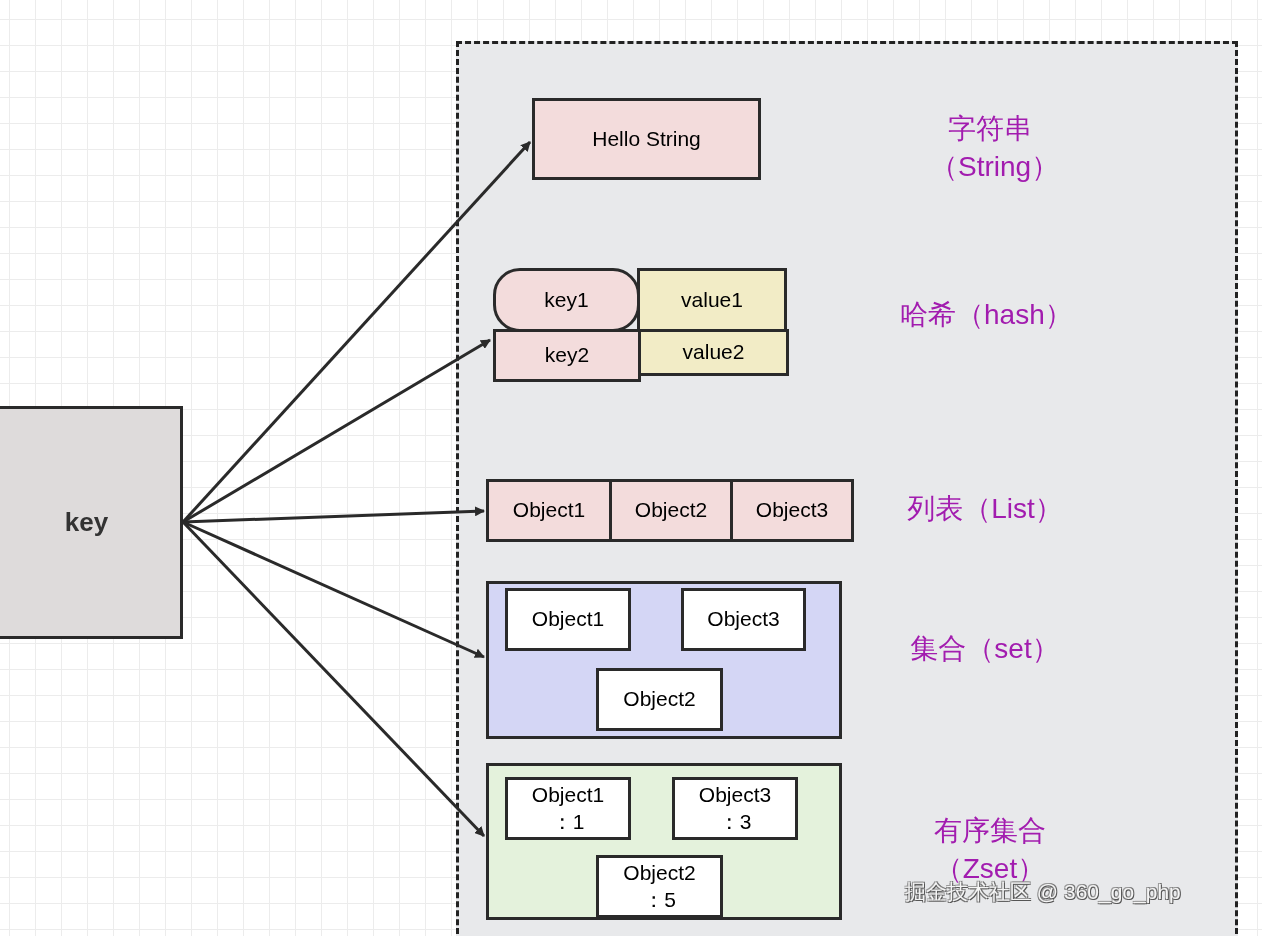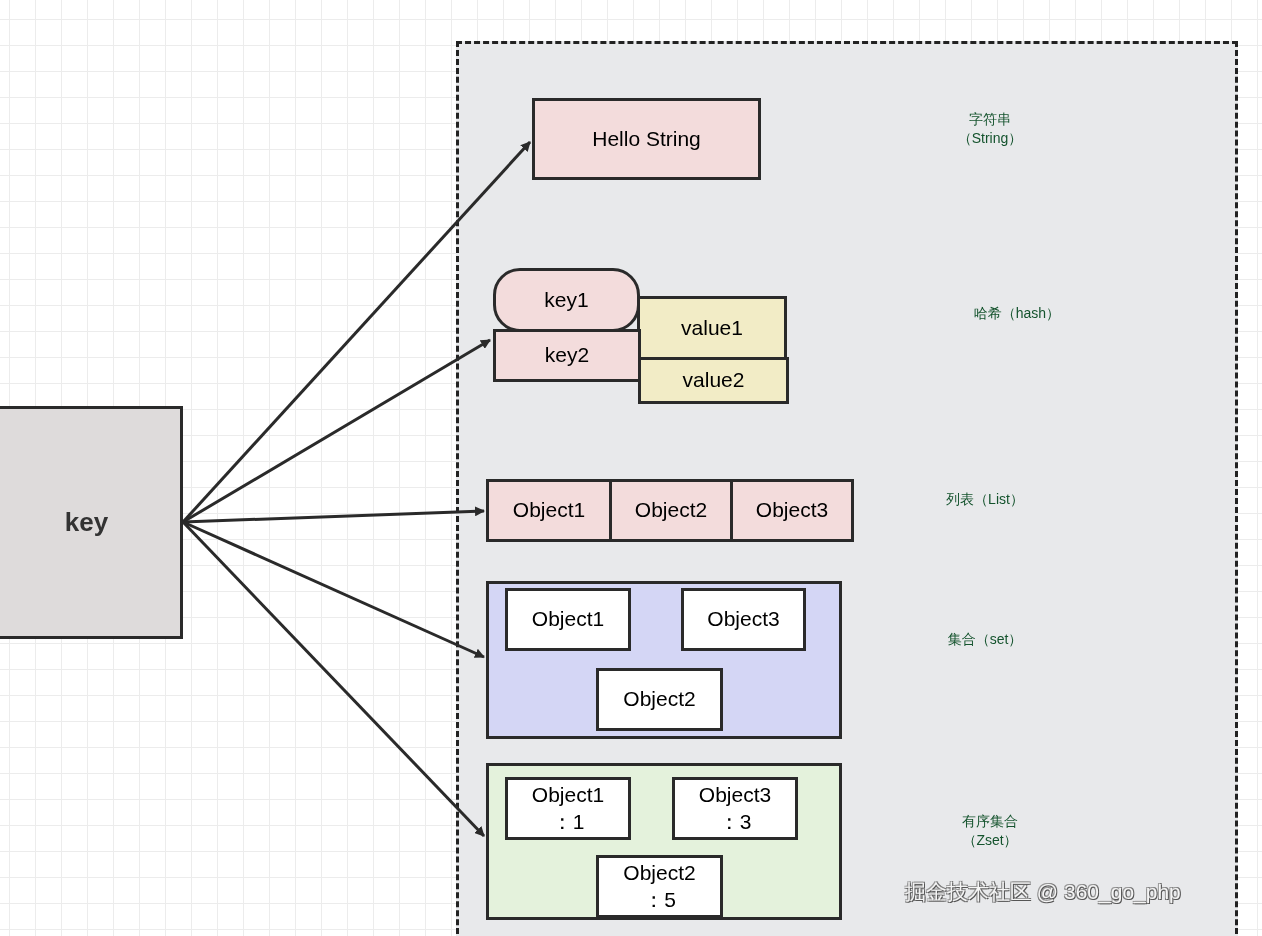--- a/index.html
+++ b/index.html
@@ -18,23 +18,23 @@
   .container {
     left:456px; top:41px; width:782px; height:920px;
     background:#e8e9eb;
     border:3px dashed #222;
   }
   .box {
     display:flex; align-items:center; justify-content:center; text-align:center;
     border:3px solid #2a2a2a; font-size:21px; color:#000000; line-height:1.25;
   }
   .pink { background:#f3dcdc; }
-  .yellow { background:#f2ecc6;margin-top:28px; }
+  .yellow { background:#f2ecc6; }
   .white { background:#ffffff; }
-  .label { font-size:14px; color:#14532d; text-align:center; line-height:1.35; white-space:nowrap; }
+  .label { font-size:28px; color:#a21caf; text-align:center; line-height:1.35; white-space:nowrap; }
   svg.arrows { position:absolute; left:0; top:0; }
   .watermark {
     font-size:21px; color:#f5f5f5; white-space:nowrap;
     text-shadow: 1px 1px 0 #555, -1px -1px 0 #999, 1px -1px 0 #777, -1px 1px 0 #777;
   }
 </style>
 </head>
 <body>
 
 <div class="abs container"></div>
@@ -69,21 +69,21 @@
 </div>
 <div class="abs box yellow" style="left:637px; top:268px; width:150px; height:64px;">
   <span>value1</span>
 </div>
 <div class="abs box pink" style="left:493px; top:329px; width:148px; height:53px;">
   <span>key2</span>
 </div>
 <div class="abs box yellow" style="left:638px; top:329px; width:151px; height:47px;">
   <span>value2</span>
 </div>
-<div class="abs label" style="left:900px; top:304px; width:160px;text-align:right;">哈希（hash）</div>
+<div class="abs label" style="left:900px; top:296px; width:160px;text-align:right;">哈希（hash）</div>
 
 <div class="abs box pink" style="left:486px; top:479px; width:126px; height:63px;">
   <span>Object1</span>
 </div>
 <div class="abs box pink" style="left:609px; top:479px; width:124px; height:63px;">
   <span>Object2</span>
 </div>
 <div class="abs box pink" style="left:730px; top:479px; width:124px; height:63px;">
   <span>Object3</span>
 </div>

